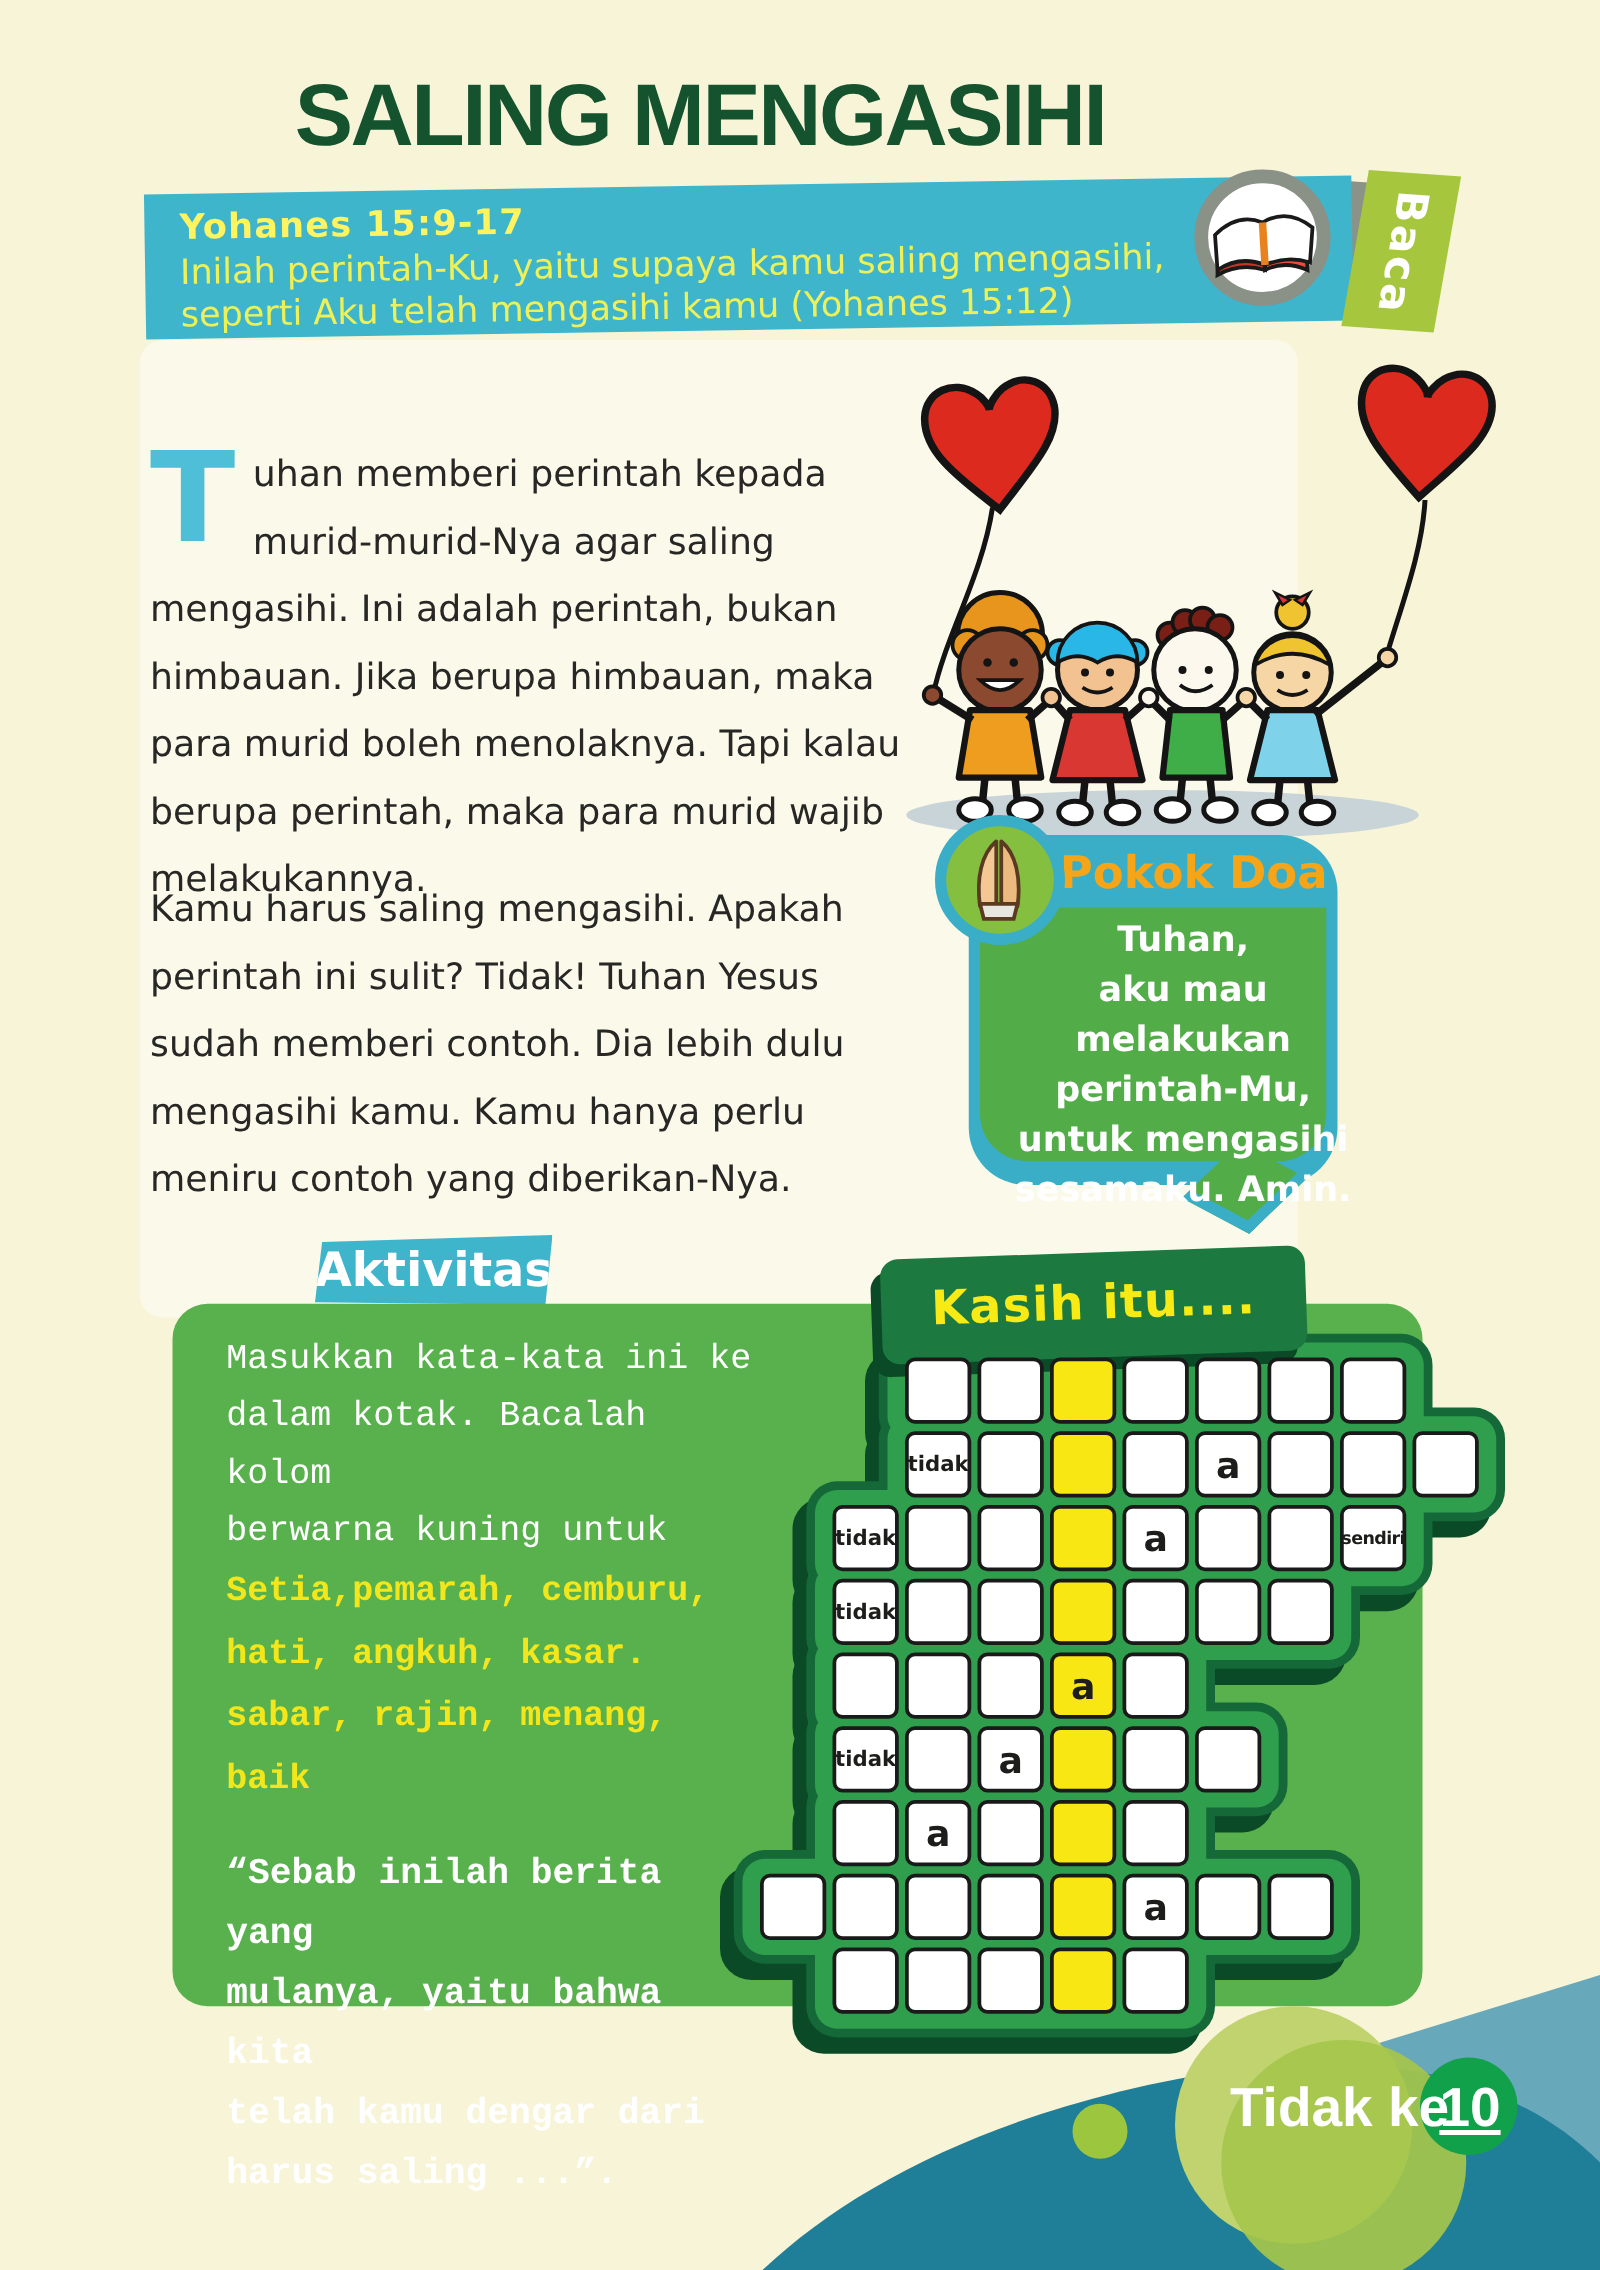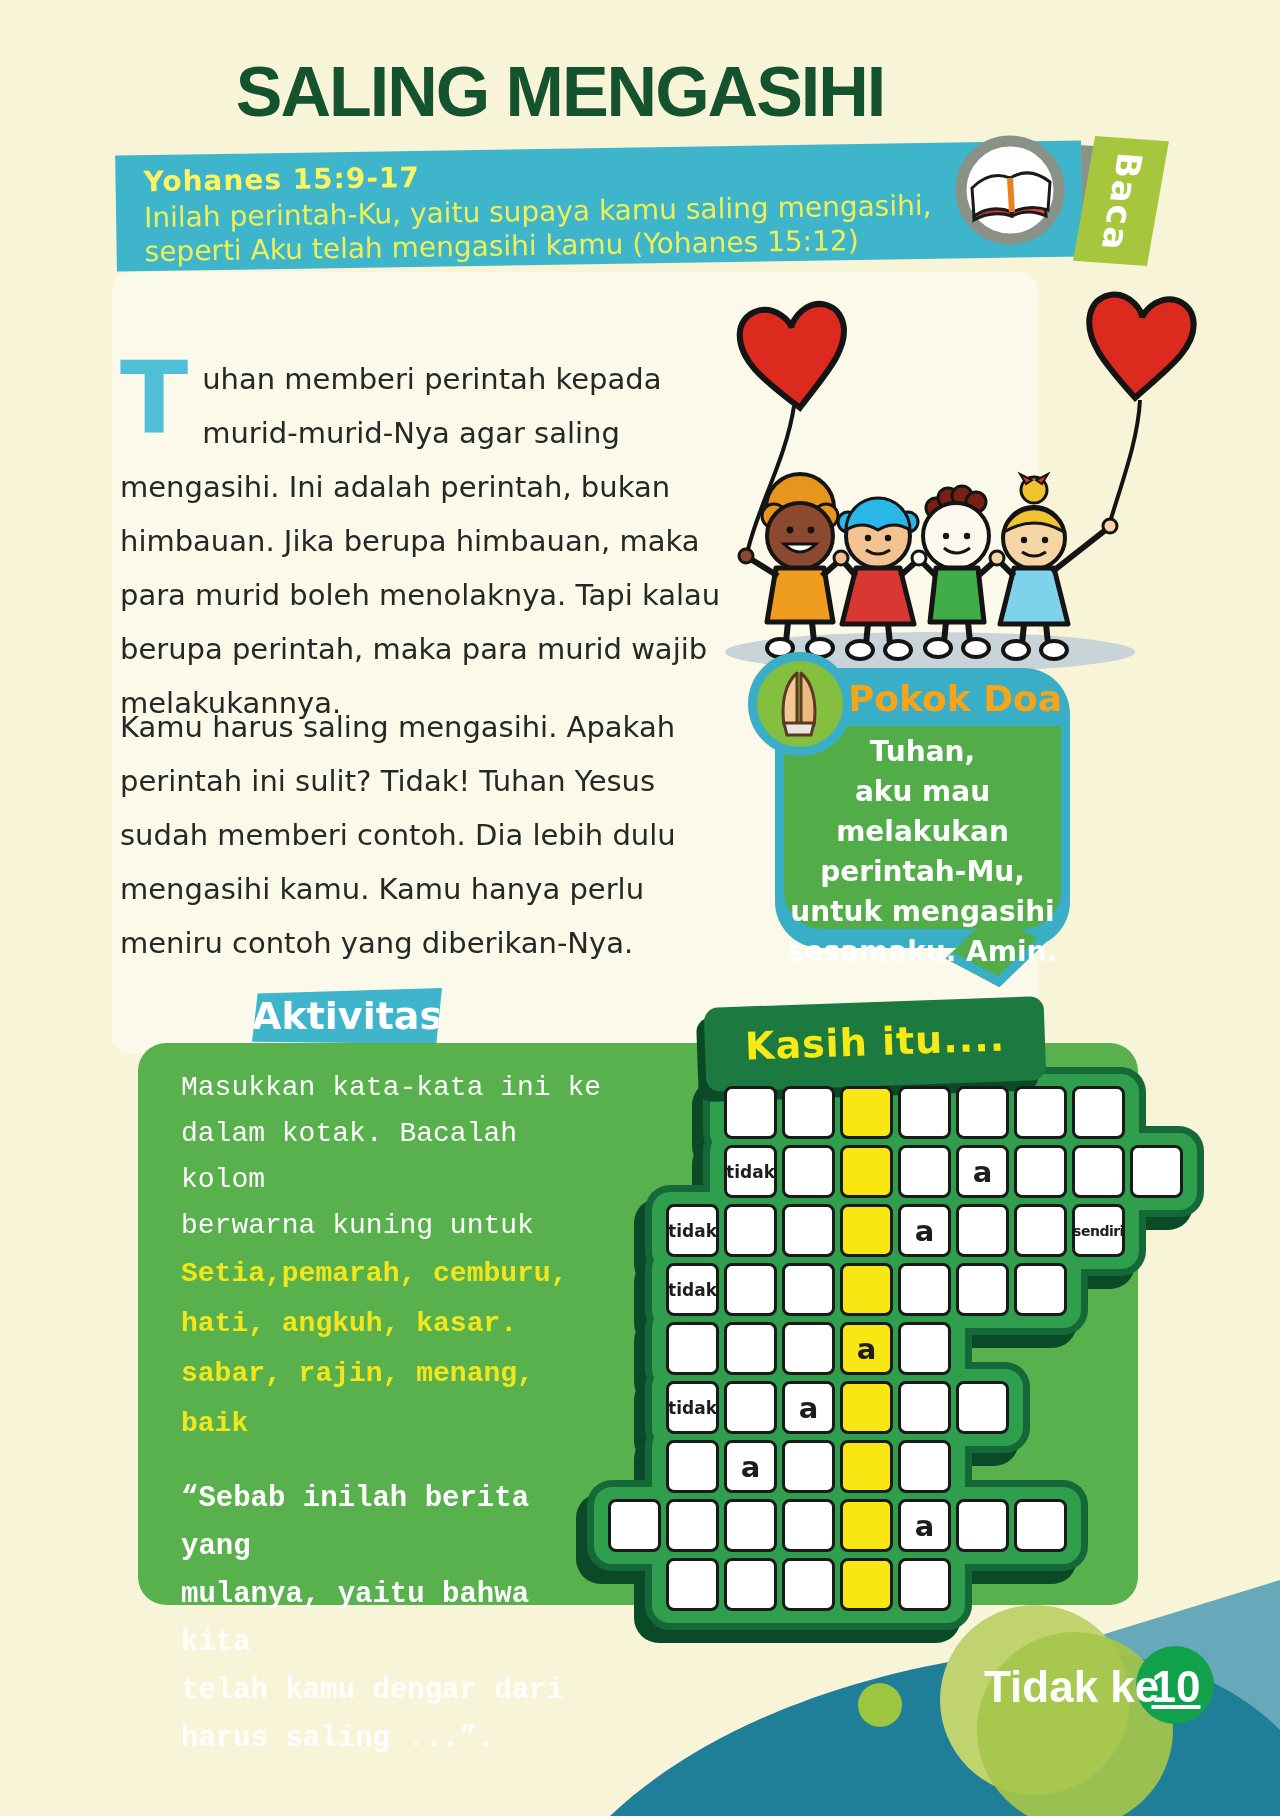--- a/index.html
+++ b/index.html
@@ -29,21 +29,21 @@
   
   .bubble{left:775px;top:668px;width:295px;height:280px;background:#3aaec6;border-radius:46px;}
   .bubble-inner{position:absolute;left:9px;top:58px;width:277px;height:203px;background:#52ad48;
                 border-radius:0 0 38px 38px;}
   .bubble-tail{position:absolute;left:190px;top:252px;width:52px;height:52px;background:#52ad48;
                border-right:9px solid #3aaec6;border-bottom:9px solid #3aaec6;
                transform:rotate(28deg) skewX(-18deg);}
   .prayer-head{position:absolute;left:70px;top:10px;width:220px;text-align:center;
                color:#f6a418;font-weight:bold;font-size:36px;}
   .prayer-lines{position:absolute;left:0;top:64px;width:295px;text-align:center;color:#fff;
-                font-weight:bold;font-size:28px;line-height:40px;}
+                font-weight:bold;font-size:28px;line-height:40px;padding-left:24px;}
   .pray-icon{left:748px;top:652px;width:104px;height:104px;border-radius:50%;
              background:#85bf3f;border:9px solid #3aaec6;box-sizing:border-box;}
   
   .akt-head{left:252px;top:988px;width:190px;height:56px;background:#3eb5cb;
             clip-path:polygon(3% 10%,100% 0%,97% 100%,0% 96%);
             text-align:center;color:#fff;font-weight:bold;font-size:38px;line-height:56px;}
   .act-box{left:138px;top:1043px;width:1000px;height:562px;background:#58b14d;border-radius:28px;}
   .act-text{position:absolute;left:43px;top:22px;width:430px;font-family:Liberation Mono, monospace;}
   .ins-line{color:#fff;font-size:28px;line-height:46px;}
   .word-line{color:#f3e71c;font-weight:bold;font-size:28px;line-height:50px;}

